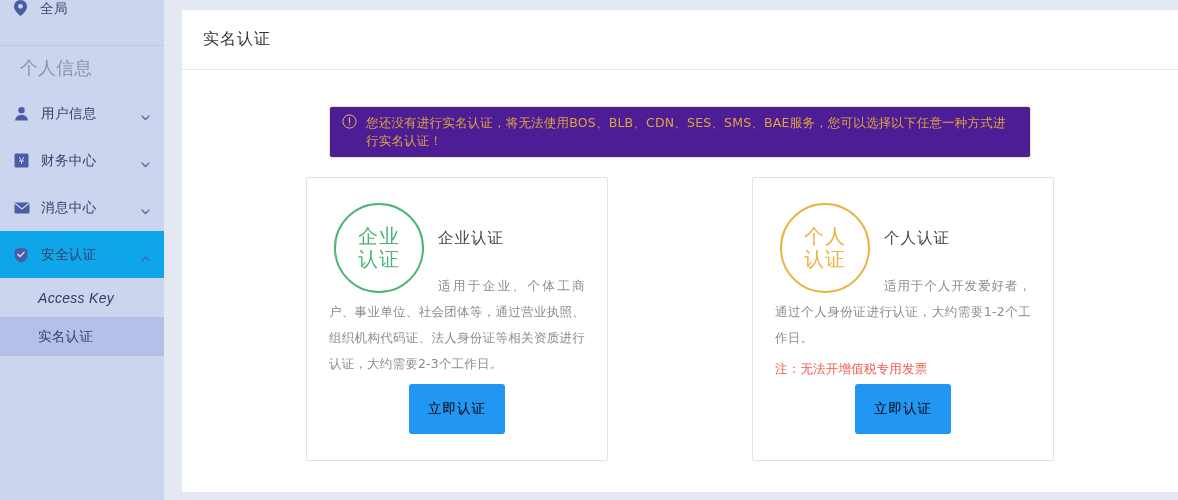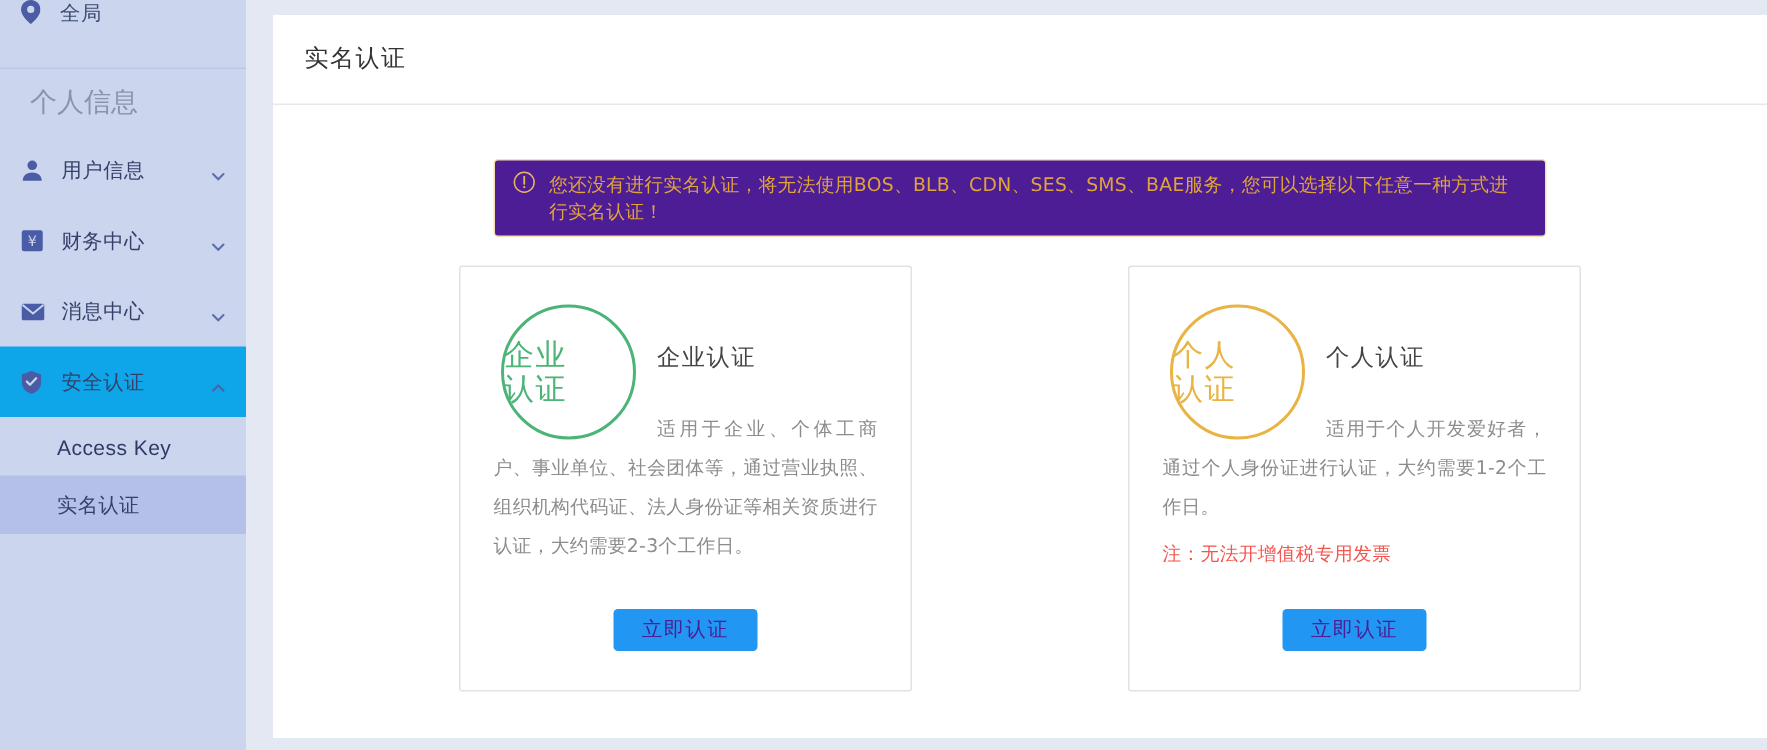--- a/index.html
+++ b/index.html
@@ -46,21 +46,21 @@
   }
   .nav-item.expanded { background: #0ea5e9; }
   .chev { width: 11px; height: 11px; flex: 0 0 11px; opacity: .85;}
   .sub-item {
     height: 39px; display: flex; align-items: center;
     padding-left: 38px;
     font-size: 13.5px; color: #36406b; cursor: pointer;
     letter-spacing: .3px;
   }
   .sub-item.active { background: #b4c0e8; }
-  .sub-item.access { color: #2f3a66; font-family: "Liberation Sans", sans-serif; font-size: 14px;}
+  .sub-item.access { color: #2f3a66; font-family: "Liberation Sans", sans-serif; font-size: 14px; font-style: italic;}
 
   
   .main {
     flex: 1; height: 500px; position: relative;
     background: #e4e8f2;
     padding: 10px 0 0 18px;
   }
   .panel {
     background: #ffffff;
     width: 996px;
@@ -103,21 +103,21 @@
     border-radius: 2px;
     padding: 22px 22px 0 22px;
     position: relative;
   }
   .badge {
     width: 90px; height: 90px;
     border-radius: 50%;
     float: left;
     margin: 3px 14px 6px 5px;
     display: flex; flex-direction: column;
-    justify-content: center;
+    align-items: center; justify-content: center;
     line-height: 23px;
     font-size: 20px;
     letter-spacing: 1px;
   }
   .badge.green { border: 2px solid #4cb477; color: #4cb477; }
   .badge.gold  { border: 2px solid #e8b443; color: #e8b443; }
   .card-title {
     font-size: 15.5px; color: #444444;
     padding-top: 28px; margin-bottom: 24px; letter-spacing: 1px;
   }
@@ -129,24 +129,24 @@
     clear: left;
     font-size: 12.5px; color: #f4564f; line-height: 24px;
     margin-top: 6px; letter-spacing: .2px;
   }
   .btn-wrap {
     position: absolute; left: 0; bottom: 26px; width: 100%;
     display: flex; justify-content: center;
   }
   .btn-primary {
     background: #2196f3;
-    color: #4c1d95;
+    color: #000000;
     border: none; border-radius: 3px;
     font-size: 13.5px;
-    padding: 5px 19px;
+    padding: 16px 19px;
     cursor: pointer;
     letter-spacing: 1px;
     font-family: Liberation Sans, sans-serif;
   }
 </style>
 </head>
 <body>
 
 <div class="app">
 

